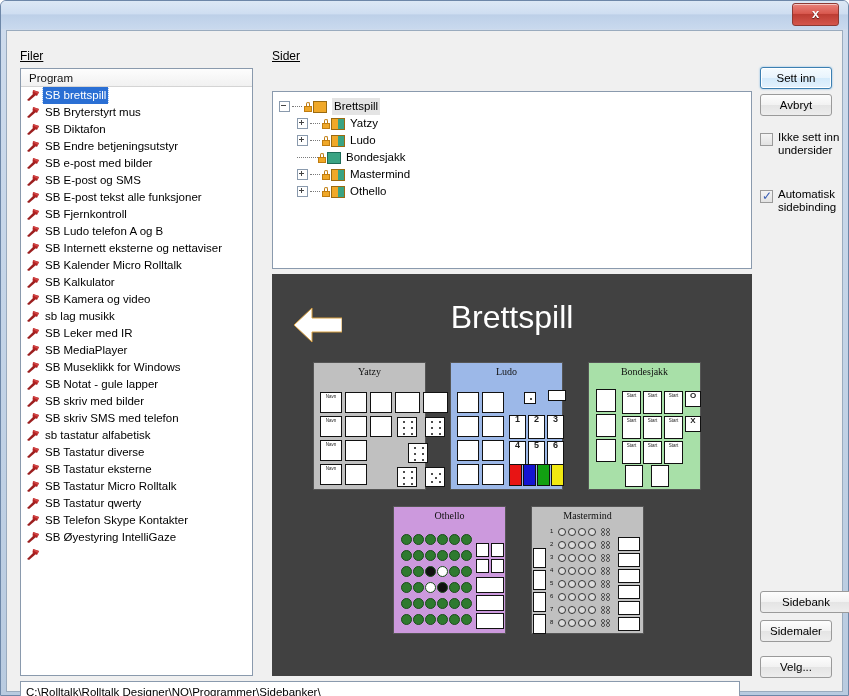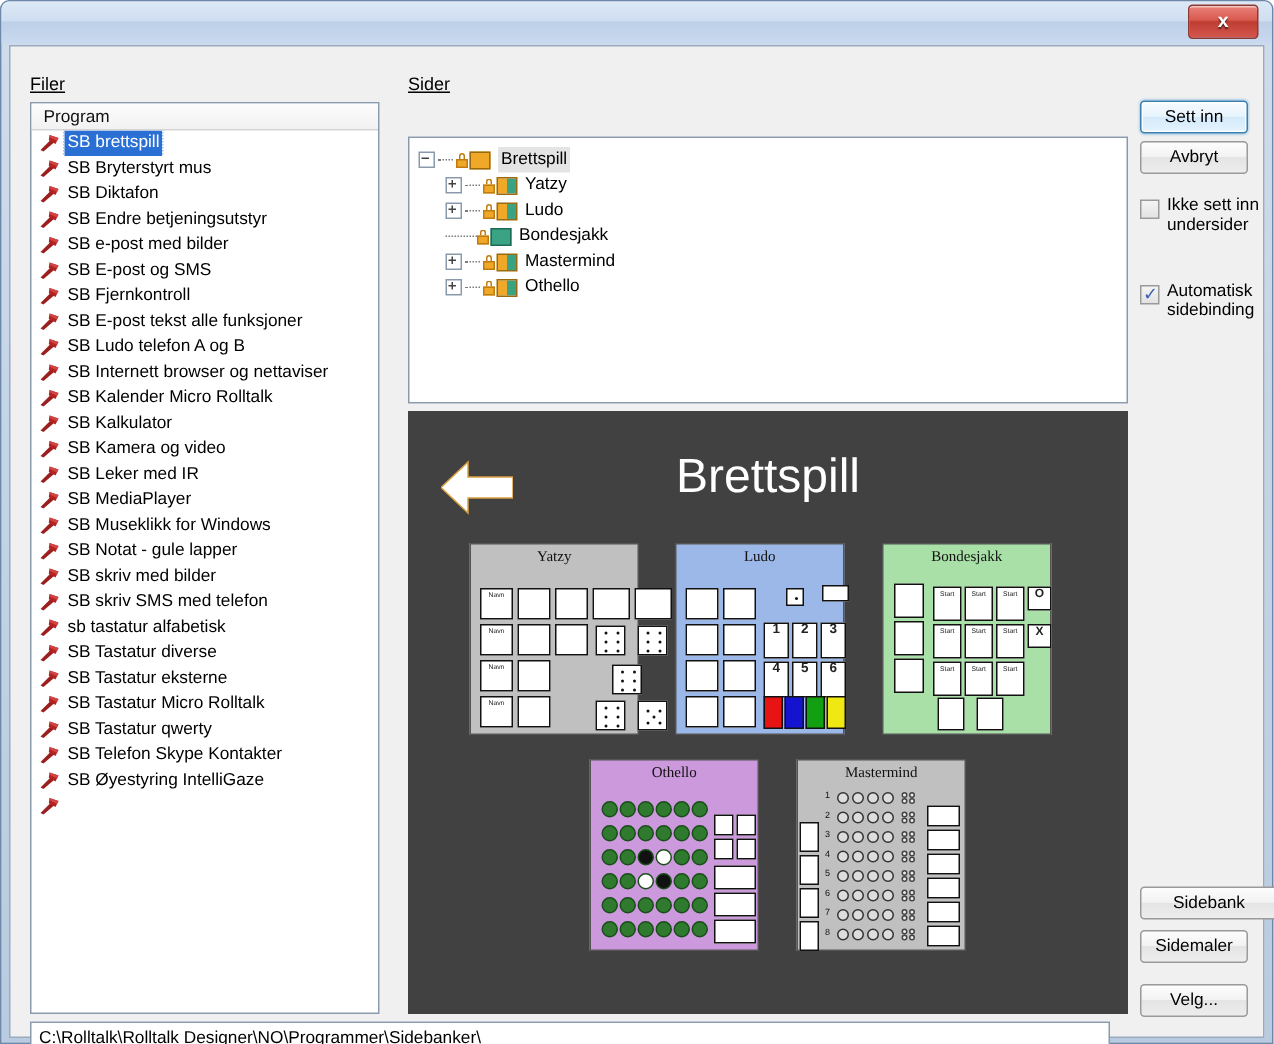--- a/index.html
+++ b/index.html
@@ -272,45 +272,45 @@
                 <path d="M8 1 L14 3 L13 5 L8.5 2.8 Z" fill="#d04444"></path>
               </svg></span>
             <span class="flabel">SB E-post og SMS</span>
           </div>
           <div class="filerow">
             <span class="hammer"><svg viewBox="0 0 15 13" width="15" height="13">
                 <path d="M2 11 L9 4 L11 6 L4 12 Z" fill="#9c1f1f"></path>
                 <path d="M8 1 L14 3 L12 7 L7.5 4.5 Z" fill="#b42222"></path>
                 <path d="M8 1 L14 3 L13 5 L8.5 2.8 Z" fill="#d04444"></path>
               </svg></span>
+            <span class="flabel">SB E-post tekst alle funksjoner</span>
+          </div>
+          <div class="filerow">
+            <span class="hammer"><svg viewBox="0 0 15 13" width="15" height="13">
+                <path d="M2 11 L9 4 L11 6 L4 12 Z" fill="#9c1f1f"></path>
+                <path d="M8 1 L14 3 L12 7 L7.5 4.5 Z" fill="#b42222"></path>
+                <path d="M8 1 L14 3 L13 5 L8.5 2.8 Z" fill="#d04444"></path>
+              </svg></span>
             <span class="flabel">SB Fjernkontroll</span>
           </div>
           <div class="filerow">
             <span class="hammer"><svg viewBox="0 0 15 13" width="15" height="13">
                 <path d="M2 11 L9 4 L11 6 L4 12 Z" fill="#9c1f1f"></path>
                 <path d="M8 1 L14 3 L12 7 L7.5 4.5 Z" fill="#b42222"></path>
                 <path d="M8 1 L14 3 L13 5 L8.5 2.8 Z" fill="#d04444"></path>
               </svg></span>
-            <span class="flabel">SB E-post tekst alle funksjoner</span>
-          </div>
-          <div class="filerow">
-            <span class="hammer"><svg viewBox="0 0 15 13" width="15" height="13">
-                <path d="M2 11 L9 4 L11 6 L4 12 Z" fill="#9c1f1f"></path>
-                <path d="M8 1 L14 3 L12 7 L7.5 4.5 Z" fill="#b42222"></path>
-                <path d="M8 1 L14 3 L13 5 L8.5 2.8 Z" fill="#d04444"></path>
-              </svg></span>
             <span class="flabel">SB Ludo telefon A og B</span>
           </div>
           <div class="filerow">
             <span class="hammer"><svg viewBox="0 0 15 13" width="15" height="13">
                 <path d="M2 11 L9 4 L11 6 L4 12 Z" fill="#9c1f1f"></path>
                 <path d="M8 1 L14 3 L12 7 L7.5 4.5 Z" fill="#b42222"></path>
                 <path d="M8 1 L14 3 L13 5 L8.5 2.8 Z" fill="#d04444"></path>
               </svg></span>
-            <span class="flabel">SB Internett browser og nettaviser</span>
+            <span class="flabel">SB Internett eksterne og nettaviser</span>
           </div>
           <div class="filerow">
             <span class="hammer"><svg viewBox="0 0 15 13" width="15" height="13">
                 <path d="M2 11 L9 4 L11 6 L4 12 Z" fill="#9c1f1f"></path>
                 <path d="M8 1 L14 3 L12 7 L7.5 4.5 Z" fill="#b42222"></path>
                 <path d="M8 1 L14 3 L13 5 L8.5 2.8 Z" fill="#d04444"></path>
               </svg></span>
             <span class="flabel">SB Kalender Micro Rolltalk</span>
           </div>
           <div class="filerow">
@@ -321,20 +321,28 @@
               </svg></span>
             <span class="flabel">SB Kalkulator</span>
           </div>
           <div class="filerow">
             <span class="hammer"><svg viewBox="0 0 15 13" width="15" height="13">
                 <path d="M2 11 L9 4 L11 6 L4 12 Z" fill="#9c1f1f"></path>
                 <path d="M8 1 L14 3 L12 7 L7.5 4.5 Z" fill="#b42222"></path>
                 <path d="M8 1 L14 3 L13 5 L8.5 2.8 Z" fill="#d04444"></path>
               </svg></span>
             <span class="flabel">SB Kamera og video</span>
+          </div>
+          <div class="filerow">
+            <span class="hammer"><svg viewBox="0 0 15 13" width="15" height="13">
+                <path d="M2 11 L9 4 L11 6 L4 12 Z" fill="#9c1f1f"></path>
+                <path d="M8 1 L14 3 L12 7 L7.5 4.5 Z" fill="#b42222"></path>
+                <path d="M8 1 L14 3 L13 5 L8.5 2.8 Z" fill="#d04444"></path>
+              </svg></span>
+            <span class="flabel">sb lag musikk</span>
           </div>
           <div class="filerow">
             <span class="hammer"><svg viewBox="0 0 15 13" width="15" height="13">
                 <path d="M2 11 L9 4 L11 6 L4 12 Z" fill="#9c1f1f"></path>
                 <path d="M8 1 L14 3 L12 7 L7.5 4.5 Z" fill="#b42222"></path>
                 <path d="M8 1 L14 3 L13 5 L8.5 2.8 Z" fill="#d04444"></path>
               </svg></span>
             <span class="flabel">SB Leker med IR</span>
           </div>
           <div class="filerow">

